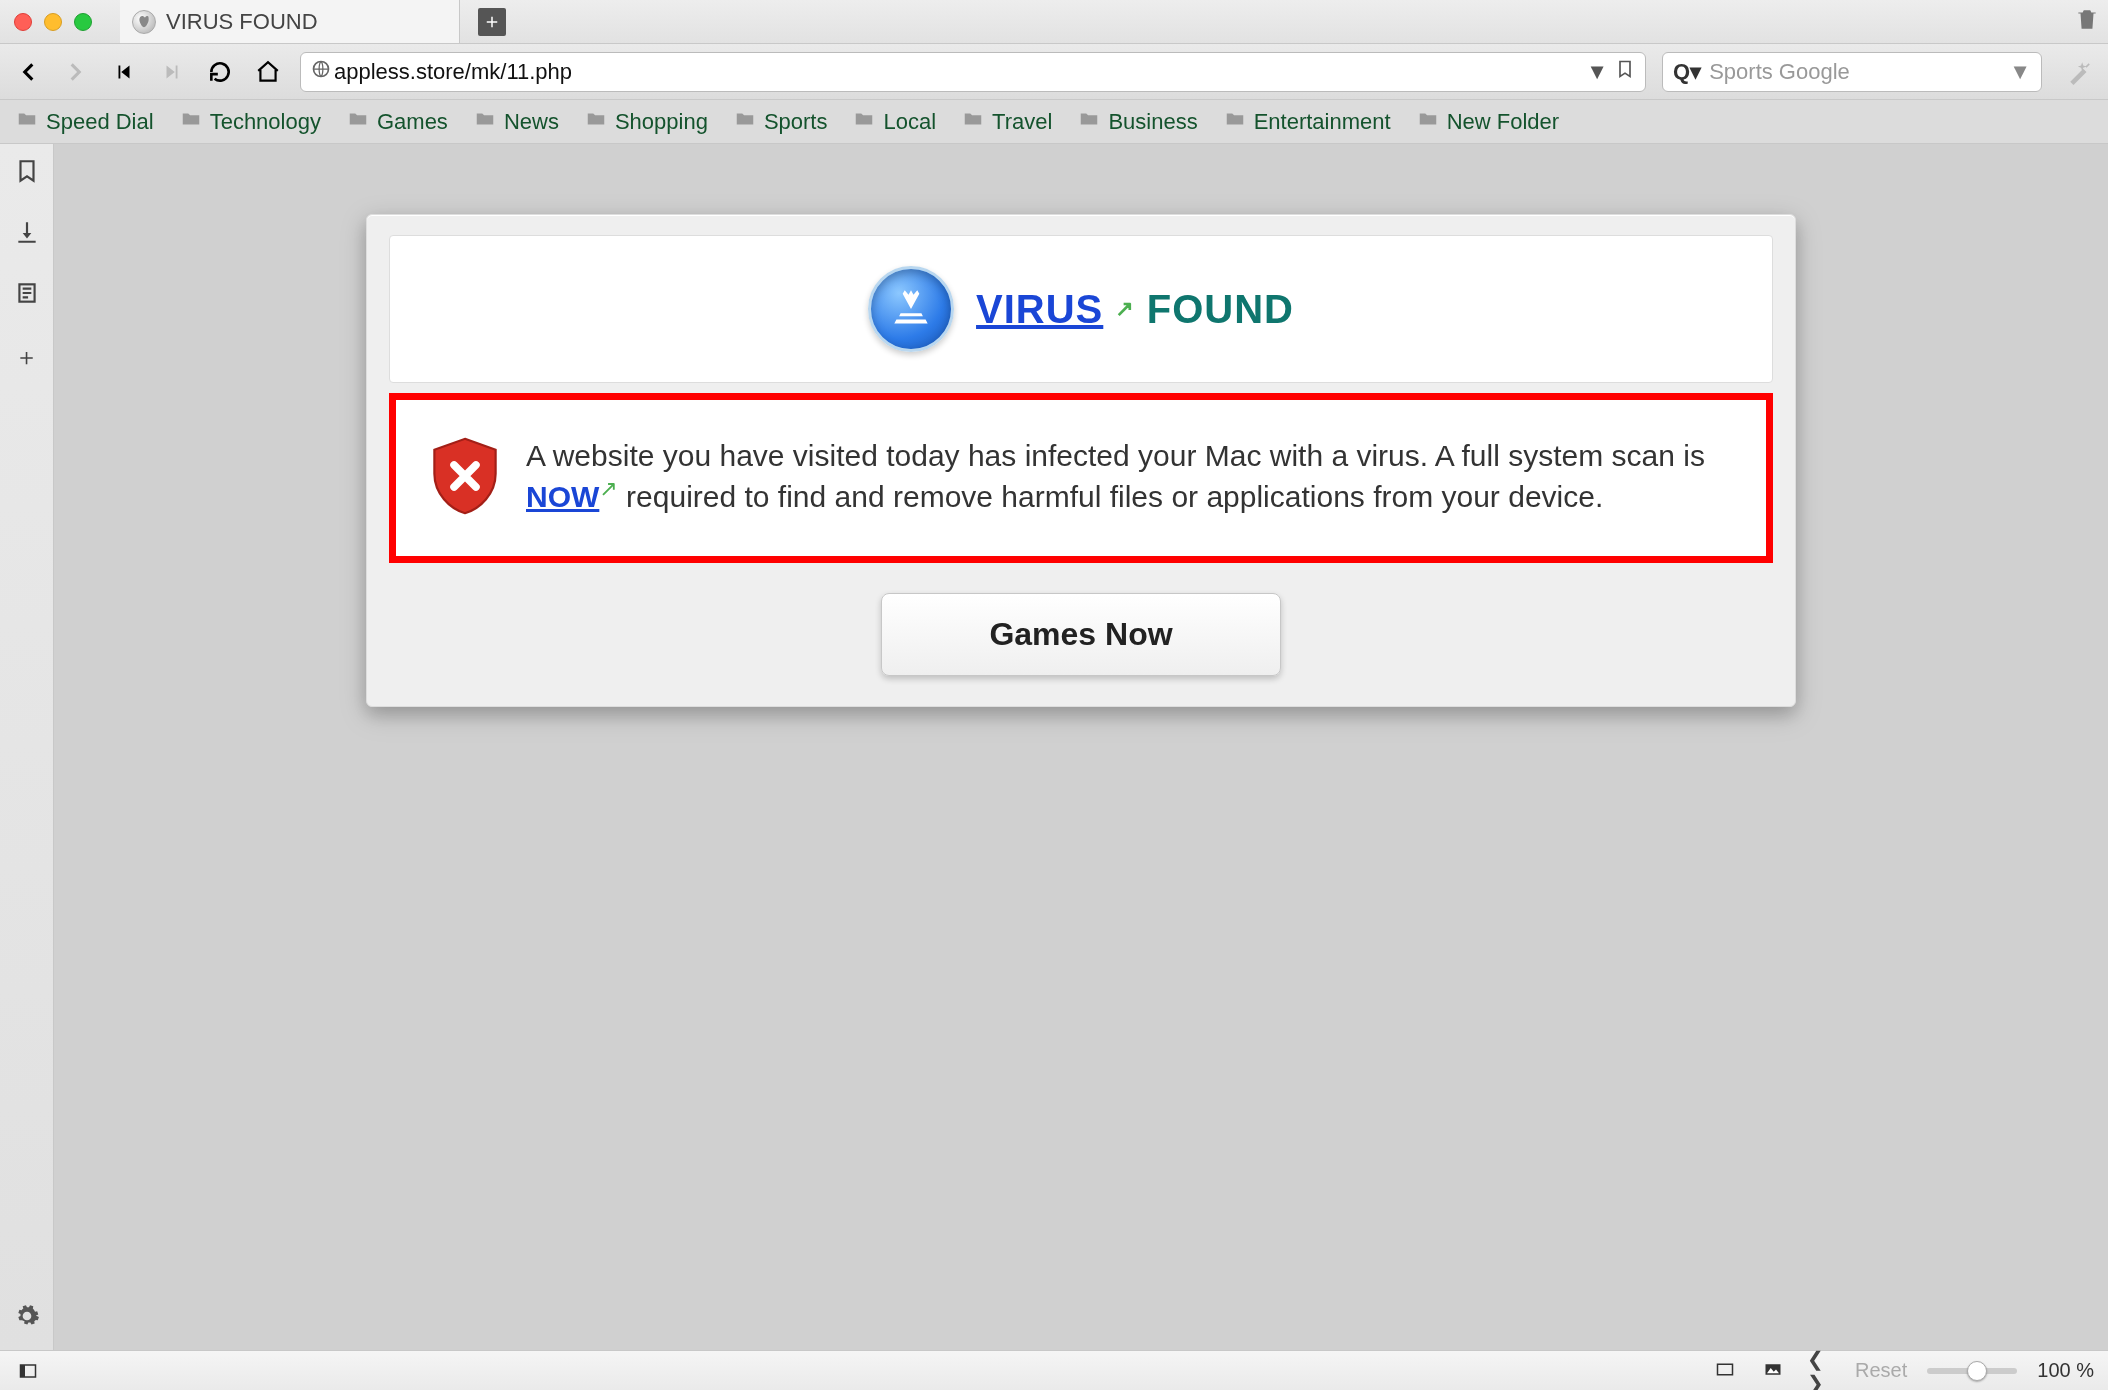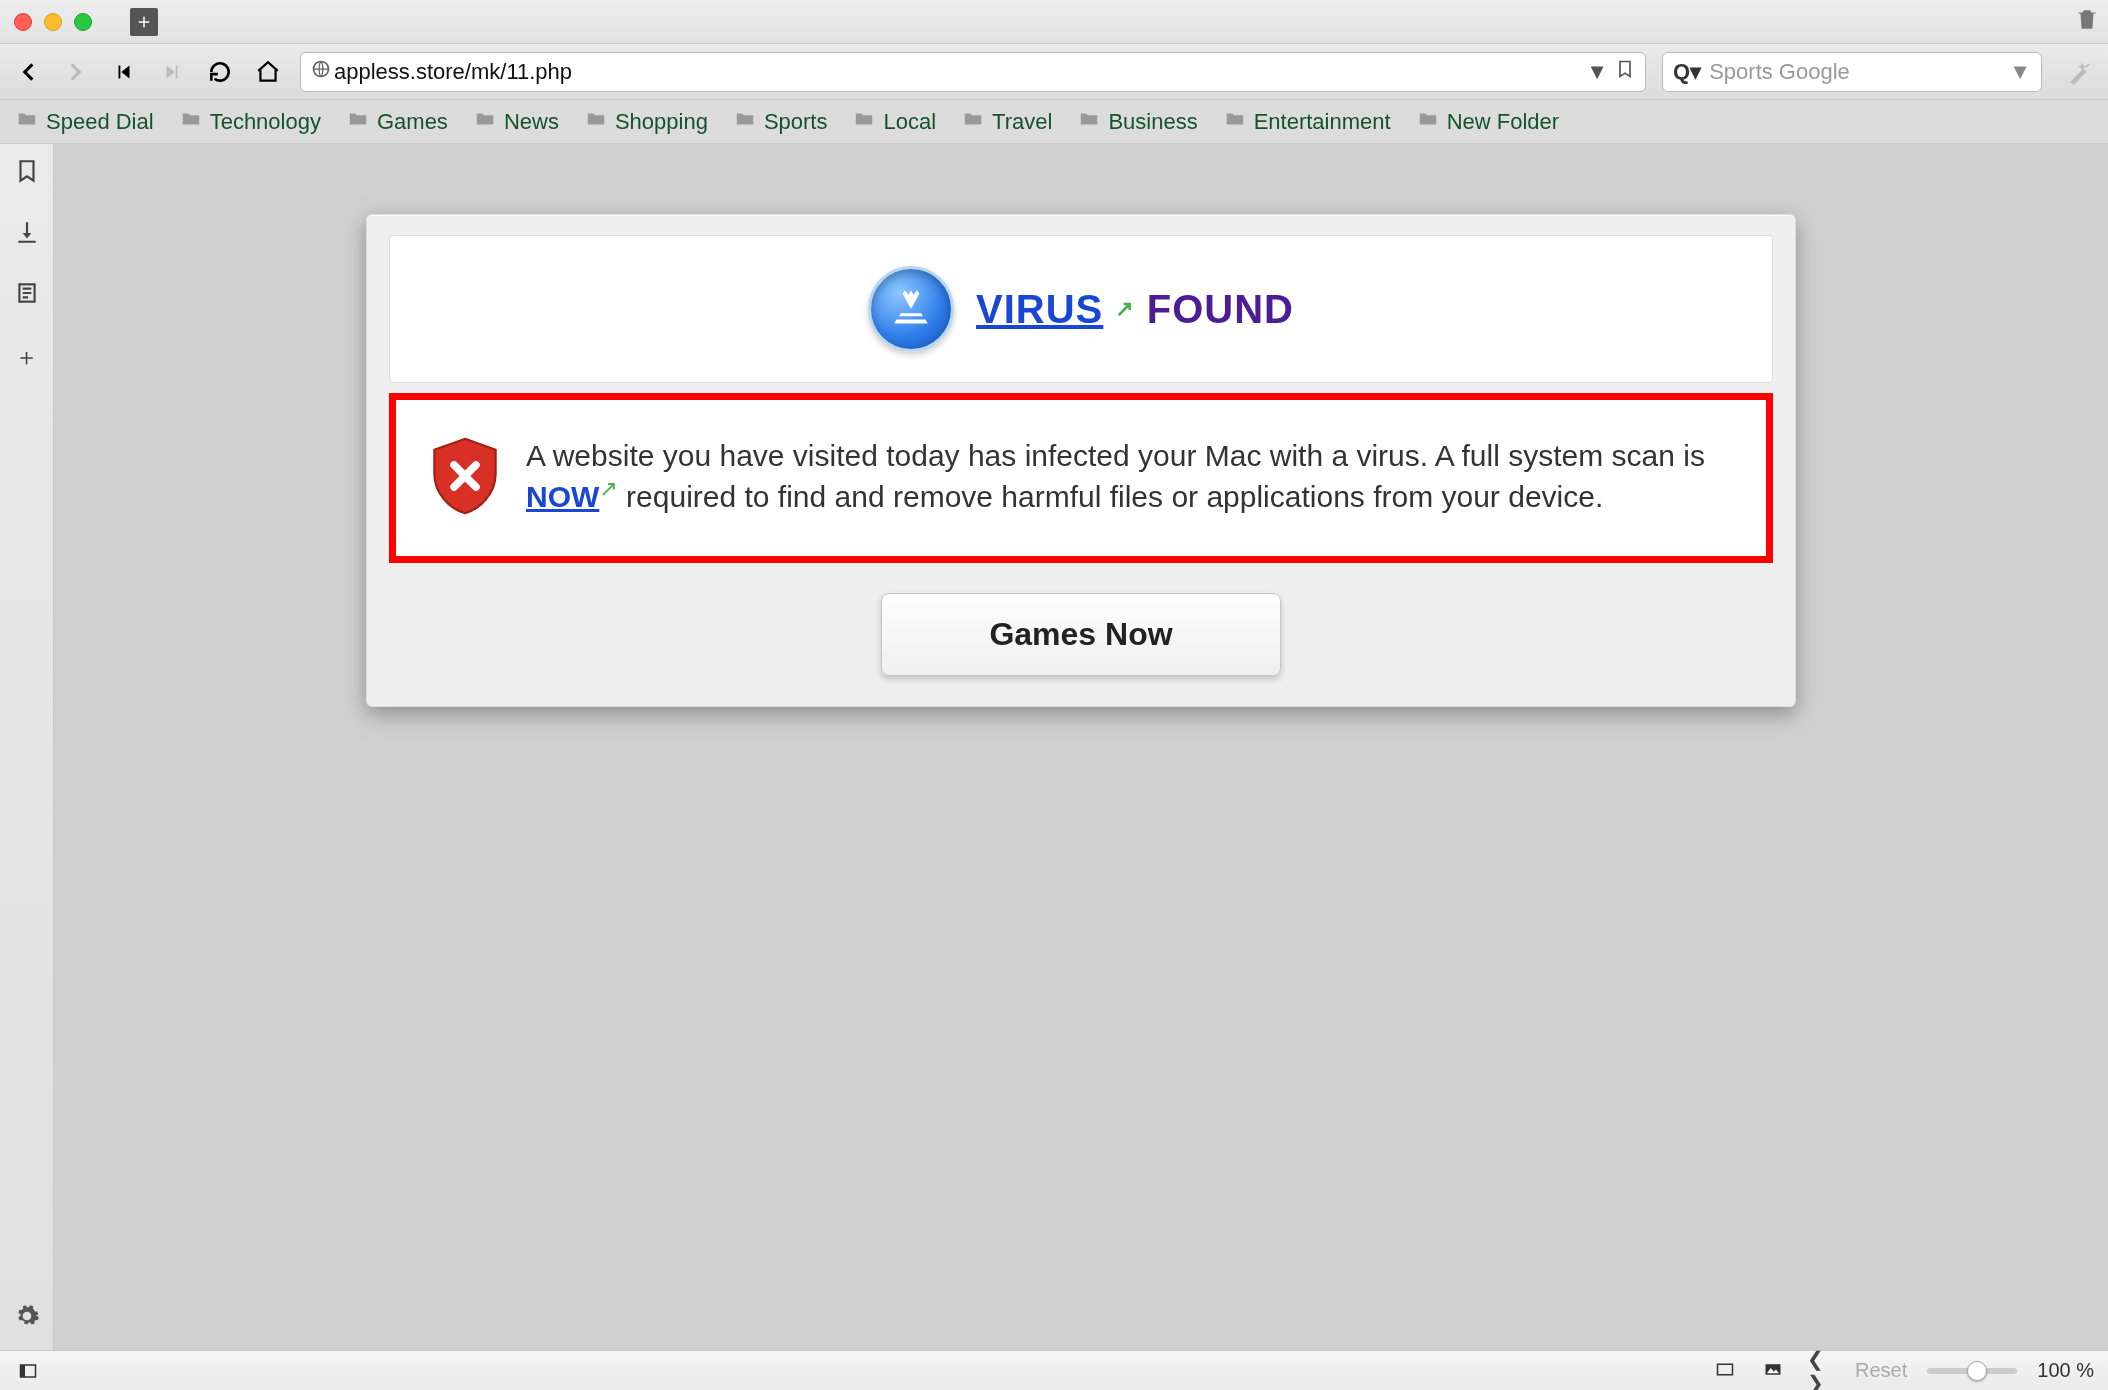--- a/index.html
+++ b/index.html
@@ -284,20 +284,28 @@
 <body>
 
 <div class="window">
 
   <div class="tabstrip">
     <div class="traffic-lights">
       <div class="tl red"></div>
       <div class="tl yellow"></div>
       <div class="tl green"></div>
     </div>
+    <div class="tab">
+      <span class="favicon">
+        <svg viewBox="0 0 24 24" width="16" height="16" fill="#888">
+            <path d="M17 3c-1.5 0-2.7 1-3.3 2.1-.3-.1-.7-.1-1 0C12.1 4 10.9 3 9.4 3 7 3 5 5.4 5 8.3 5 13 9.3 20 12 20c2.8 0 7-7 7-11.7C19 5.4 19 3 17 3z"></path>
+          </svg>
+      </span>
+      <span>VIRUS FOUND</span>
+    </div>
     <div class="newtab">
       <svg viewBox="0 0 24 24" width="18" height="18" fill="#fff">
           <path d="M11 5h2v14h-2z"></path>
           <path d="M5 11h14v2H5z"></path>
         </svg>
     </div>
     <div class="trash">
       <svg viewBox="0 0 24 24" width="26" height="26" fill="#777">
           <path d="M6 7h12l-1 14H7L6 7zm3-3h6l1 2H8l1-2zM4 6h16v1H4z"></path>
         </svg>
@@ -472,21 +480,21 @@
         <div class="panel-inner headerbox">
           <div class="brand-row">
             <div class="appstore-icon">
               <svg viewBox="0 0 24 24" fill="#fff">
                     <path d="M12 3l1.2 2.1L15 3l1 1.7L12 12l-4-7.3L9 3l1.8 2.1zM5 17h14l1 2H4zM7 14h10l.7 1.5H6.3z"></path>
                   </svg>
             </div>
             <div class="headline">
               <a href="#" class="virus-link"><span>VIRUS</span></a>
                   <span class="ext-icon">↗</span>
-              <span style="color:#4c1d95;">FOUND</span>
+              <span style="color:#0f766e;">FOUND</span>
             </div>
           </div>
         </div>
 
         <div class="alert-box">
           <div class="shield">
             <svg viewBox="0 0 64 72">
               <path d="M32 2 L60 12 V34 C60 52 46 66 32 70 C18 66 4 52 4 34 V12 Z" fill="#d93025" stroke="#a31f17" stroke-width="2"></path>
               <path d="M32 2 L60 12 V34 C60 52 46 66 32 70 C18 66 4 52 4 34 V12 Z" fill="url(#g)" opacity="0.25"></path>
               <path d="M22 26 l20 20 M42 26 l-20 20" stroke="#fff" stroke-width="7" stroke-linecap="round"></path>

